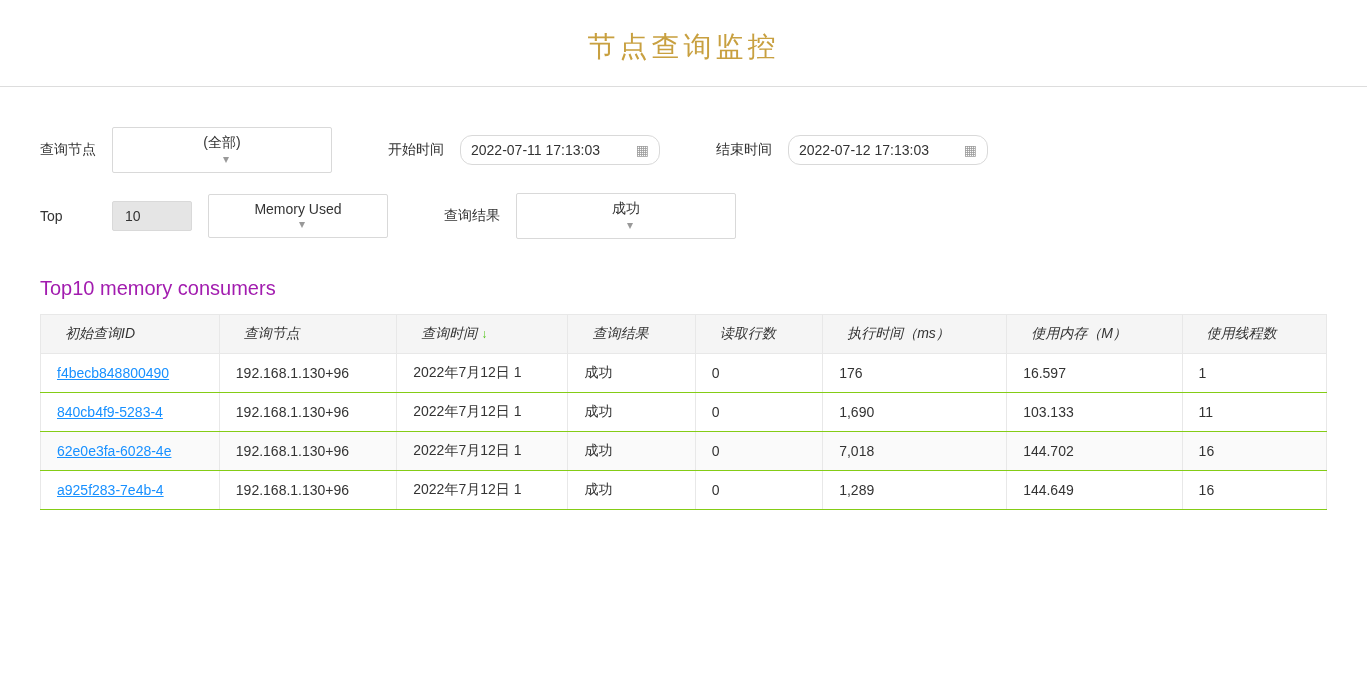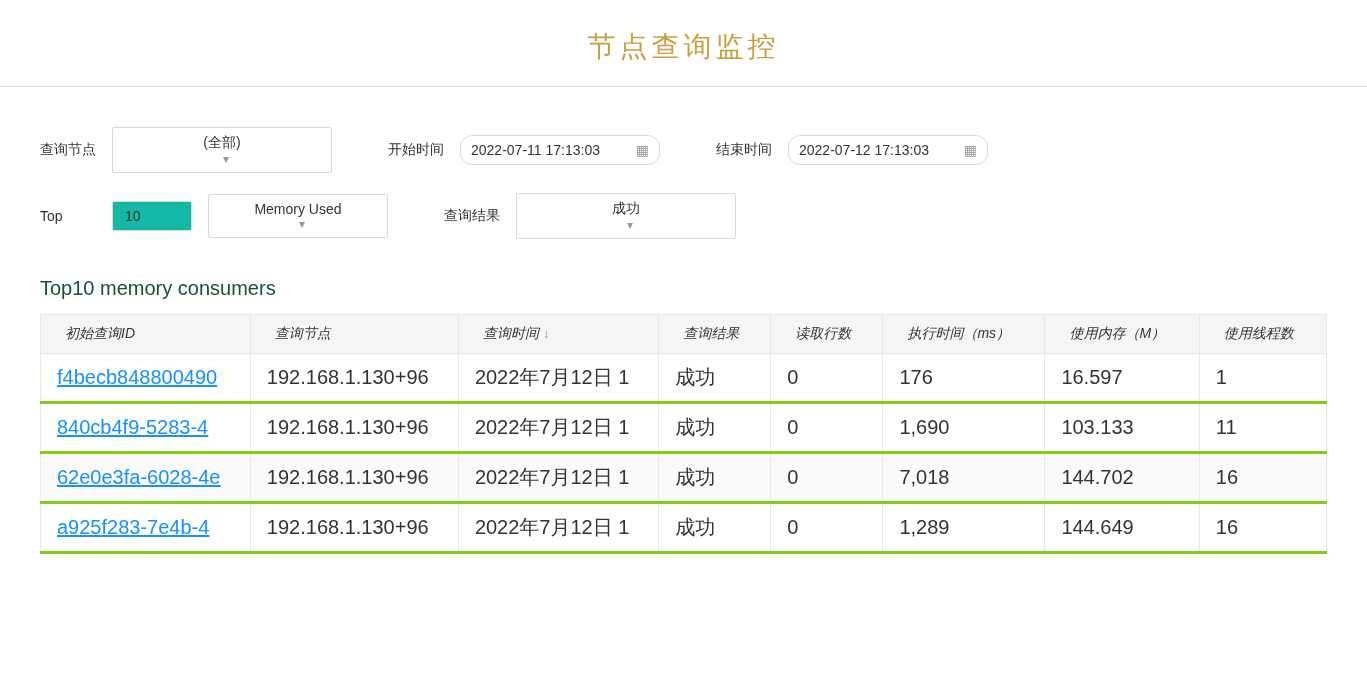--- a/index.html
+++ b/index.html
@@ -70,27 +70,27 @@
       color: #999;
       margin-left: 10px;
       font-size: 14px;
     }
     .top-input-box {
       border: 1px solid #d9d9d9;
       border-radius: 2px;
       padding: 6px 12px;
       width: 80px;
       color: #333;
-      background: #14b8a6;
+      background: #e5e5e5;
       display: inline-flex;
       align-items: center;
     }
     .section-title {
       font-size: 20px;
-      color: #14532d;
+      color: #a21caf;
       padding: 8px 40px 14px;
       font-weight: 400;
     }
     .table-container {
       padding: 0 40px;
     }
     table {
       width: 100%;
       border-collapse: collapse;
       border: 1px solid #e8e8e8;
@@ -105,24 +105,24 @@
       color: #333;
       border-bottom: 1px solid #e8e8e8;
       border-right: 1px solid #e8e8e8;
       font-size: 14px;
       white-space: nowrap;
       font-style: italic;
     }
     th:last-child { border-right: none; }
     td {
       padding: 10px 16px;
-      border-bottom: 3px solid #84cc16;
+      border-bottom: 1px solid #84cc16;
       border-right: 1px solid #e8e8e8;
       color: #333;
-      font-size: 20px;
+      font-size: 14px;
     }
     td:last-child { border-right: none; }
     tbody tr:nth-child(odd) { background: #fff; }
     tbody tr:nth-child(even) { background: #fff; }
     .link-cell {
       color: #1890ff;
       text-decoration: underline;
       cursor: pointer;
     }
     .sort-icon {

